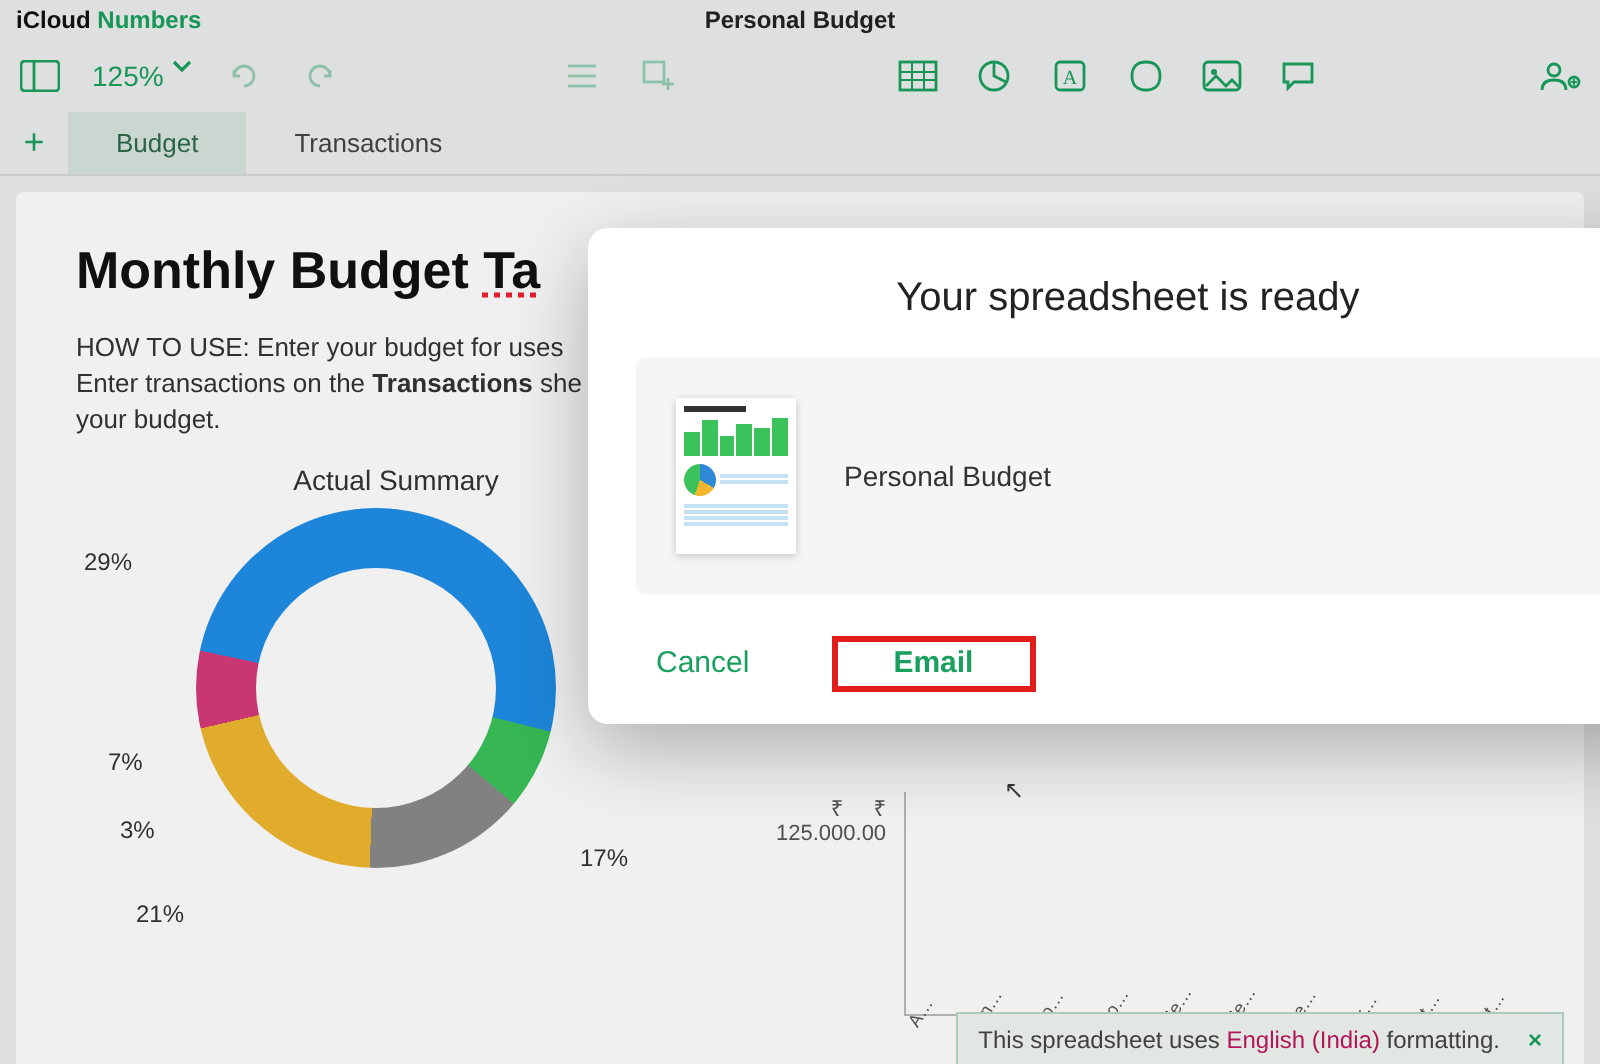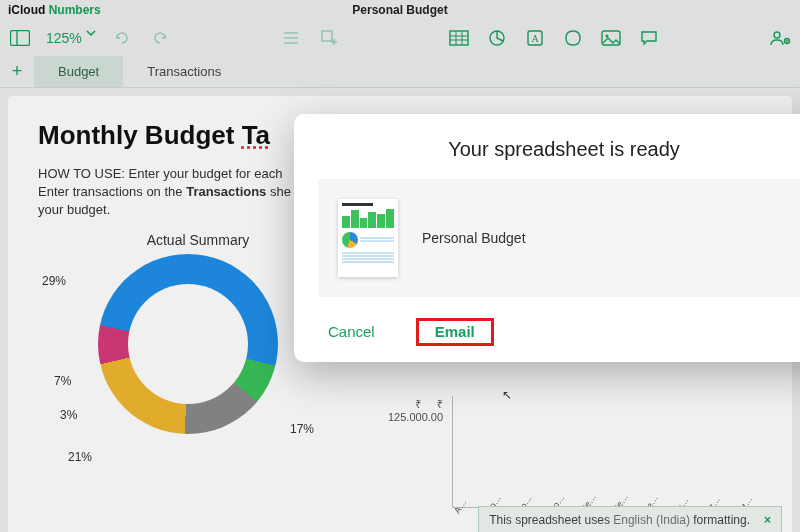--- a/index.html
+++ b/index.html
@@ -43,38 +43,38 @@
 .barchart { position:absolute; left: 380px; bottom: 14px; width: 360px; height:130px; }
 .y-axis { position:absolute; left:0; top:0; bottom:18px; width:60px; display:flex; flex-direction:row; justify-content:space-between; font-size:11px; color:#555; text-align:right; padding-right:6px;}
 .bars { position:absolute; left:64px; right:0; top:0; bottom:18px; border-left:1px solid #bbb; border-bottom:1px solid #bbb; display:flex; align-items:flex-end; gap:4px; padding:0 4px;}
 .bar-group { display:flex; gap:2px; align-items:flex-end; }
 .bar { width:6px; }
 .bar.b { background:#2f88d6; }
 .bar.g { background:#3bc25a; }
 .x-axis { position:absolute; left:64px; right:0; bottom:0; height:16px; display:flex; justify-content:space-between; font-size:9px; color:#555; }
 .x-axis span { transform: rotate(-58deg); transform-origin: left top; white-space:nowrap; width:12px;}
 .banner { position:absolute; right:10px; bottom:6px; background:#f2f6f2; border:1px solid #b9d8c6; padding:6px 10px; font-size:12px; color:#444; display:flex; align-items:center; gap:8px;}
-.banner .link { color:#737373;text-align:center; }
+.banner .link { color:#be185d;text-align:center; }
 .banner .close { color:#1aa05e; font-weight:600; cursor:pointer; margin-left:6px;}
 .overlay { position:absolute; inset:0; background:rgba(0,0,0,0.06); }
 .modal { position:absolute; left:294px; top:114px; width:540px; background:#fff; border-radius:10px; box-shadow:0 12px 40px rgba(0,0,0,0.28); padding:24px 24px 16px; }
 .modal h2 { text-align:center; font-size:20px; font-weight:400; color:#222; margin-bottom:18px;}
 .preview { background:#f5f5f5; border-radius:4px; padding:20px; display:flex; align-items:center; gap:24px; margin-bottom:20px;}
 .thumb { width:60px; height:78px; background:#fff; box-shadow:0 1px 4px rgba(0,0,0,0.2); padding:4px; display:flex; flex-direction:column; gap:2px;}
 .thumb .tline { height:3px; background:#333; width:60%;}
 .thumb .tchart { height:20px; display:flex; align-items:flex-end; gap:1px;}
 .thumb .tchart i { flex:1; background:#3bc25a;}
 .thumb .tpie { width:16px; height:16px; border-radius:50%; background:conic-gradient(#2f88d6 0 120deg,#f0b62e 120deg 200deg,#3bc25a 200deg 360deg); margin-top:2px;}
 .thumb .trows { display:flex; flex-direction:column; gap:1px; margin-top:2px;}
 .thumb .trows i { height:2px; background:#c7e2f5;}
 .modal .pname { font-size:14px; color:#333;}
 .modal .actions { display:flex; gap:31px; align-items:center;}
 .modal .btn { font-size:15px; color:#1aa05e; font-weight:500; cursor:pointer; padding:6px 10px;}
 .modal .btn.primary { font-weight:700; }
-.highlight { border:3px solid #e21b1b; padding:2px 6px;}
+.highlight { border:3px solid #e21b1b; padding:2px 18px;}
 .cursor { position:absolute; left:502px; top:388px; font-size:12px; color:#333; pointer-events:none;}
 svg { display:block; }
 .scroll-ind { position:absolute; right:2px; top:118px; width:6px; height:200px; background:#b9bdbe; border-radius:3px;}
 </style>
 </head>
 <body>
 
 <div class="title-bar">
   <div class="brand">
     <span class="i">iCloud</span>
@@ -182,21 +182,21 @@
 
 <div class="tabs">
   <div class="tab-add">+</div>
   <div class="tab active">Budget</div>
   <div class="tab">Transactions</div>
 </div>
 
 <div class="canvas">
   <div class="h1"><span>Monthly Budget </span><span class="underline">Ta</span></div>
   <div class="desc">
-    <span>HOW TO USE: Enter your budget for each </span><br>
+    <span>HOW TO USE: Enter your budget for uses </span><br>
     <span>Enter transactions on the </span><b>Transactions</b><span> she</span><br>
     <span>your budget.</span>
   </div>
   <div class="chart-title">Actual Summary</div>
   <div class="donut-wrap">
     <div class="donut"></div>
     <div class="dlabel" style="left:4px; top:20px;">29%</div>
     <div class="dlabel" style="left:16px; top:120px;">7%</div>
     <div class="dlabel" style="left:22px; top:154px;">3%</div>
     <div class="dlabel" style="left:30px; top:196px;">21%</div>

